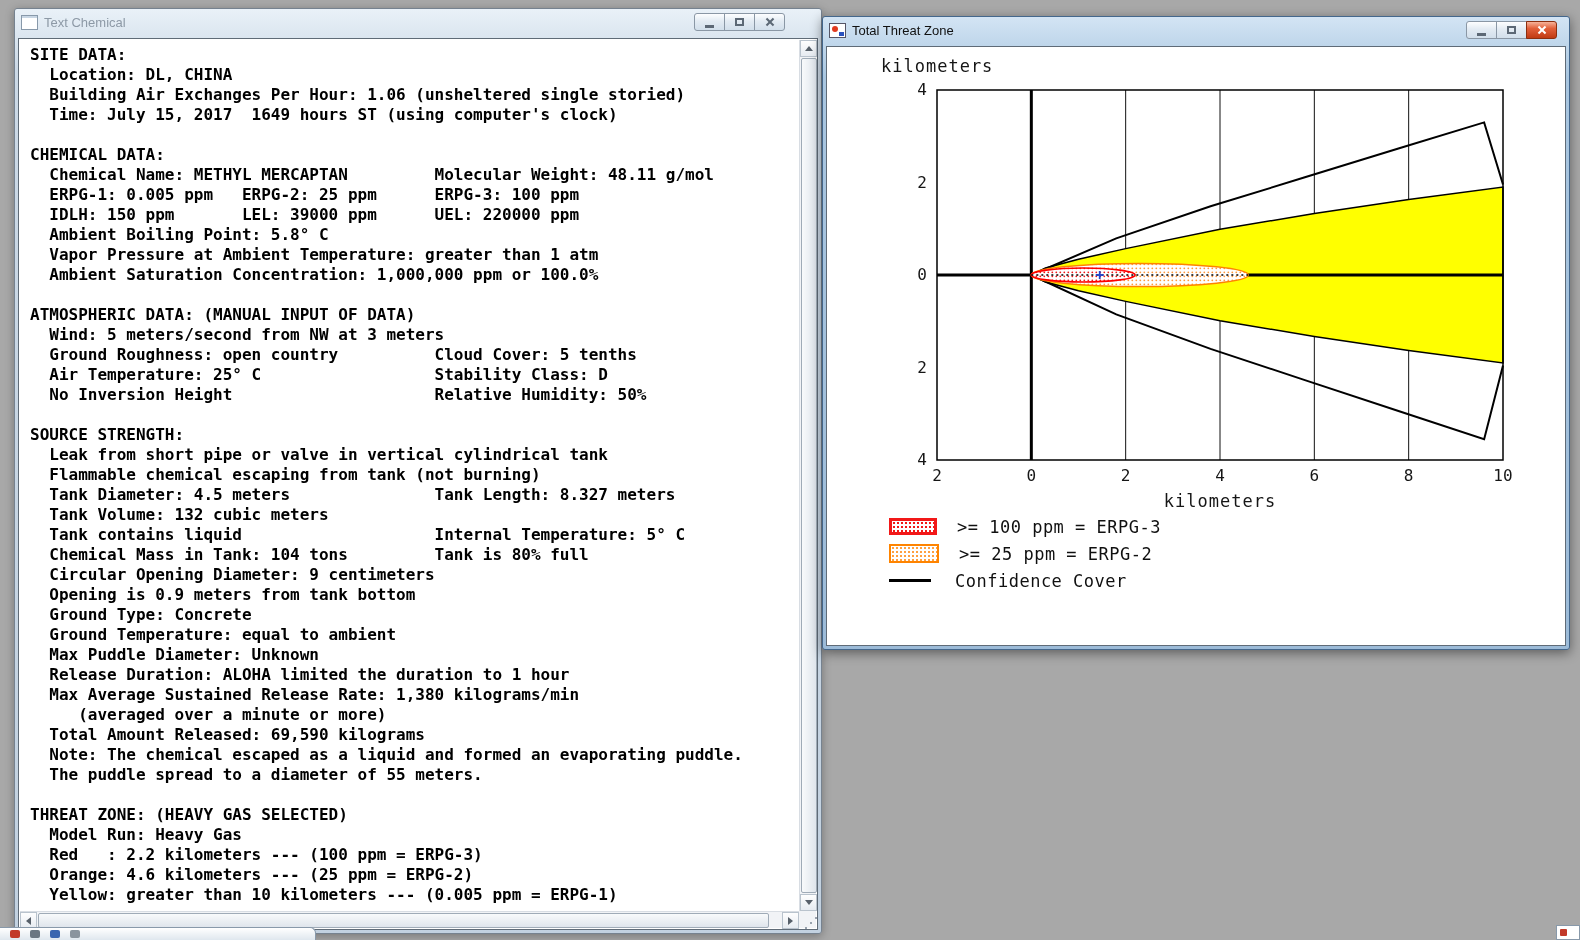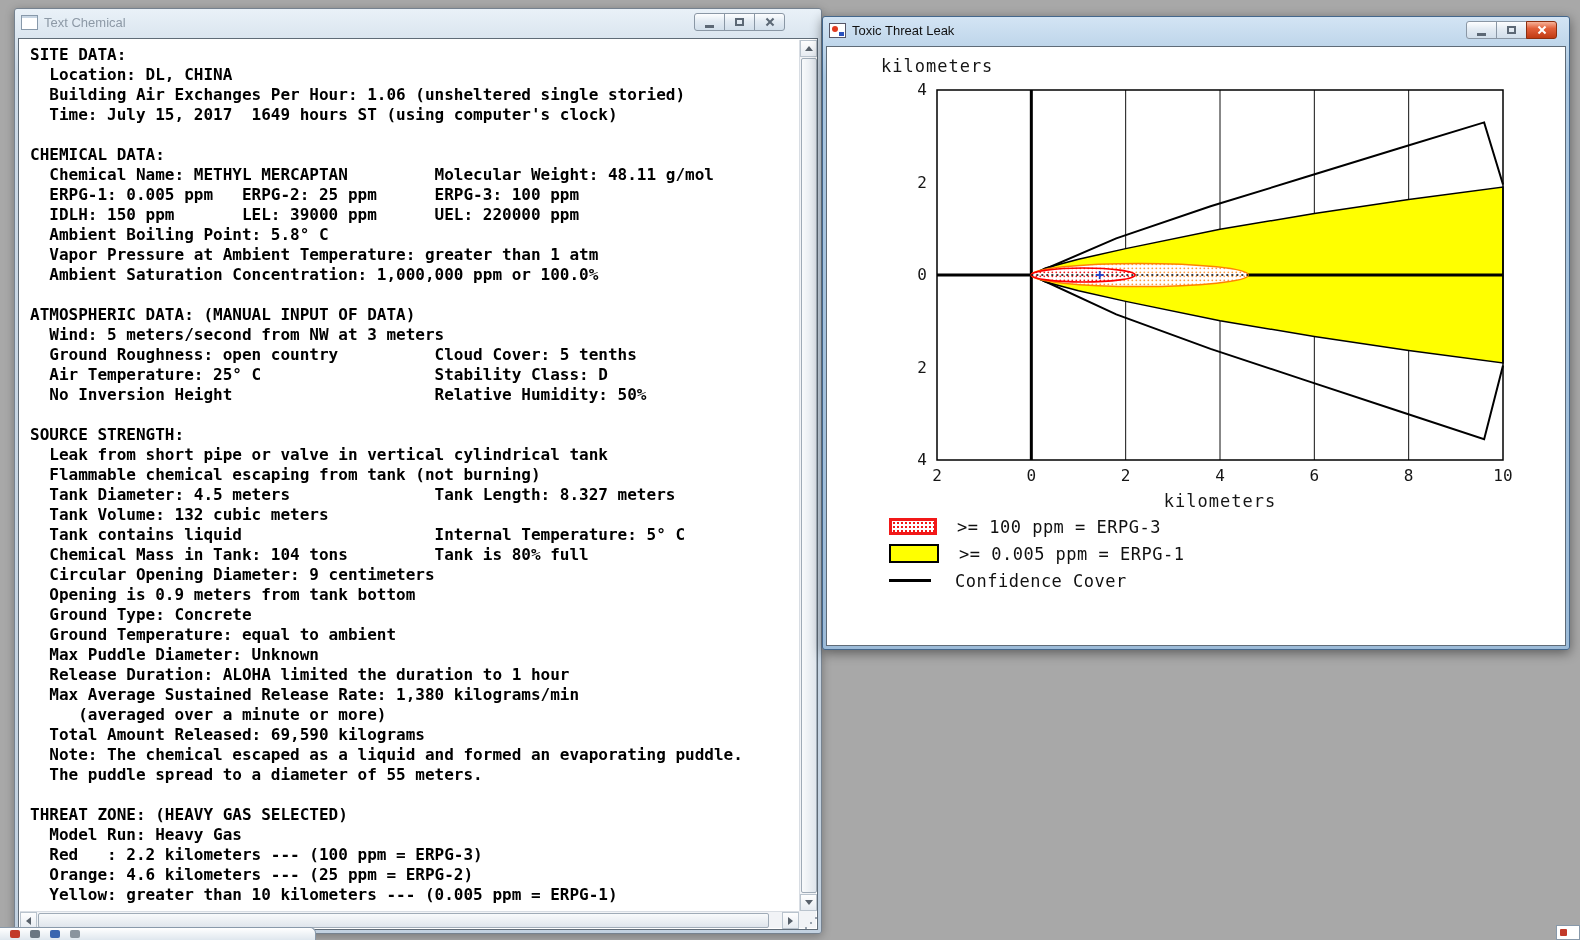--- a/index.html
+++ b/index.html
@@ -183,21 +183,21 @@
     </div>
     <div class="corner">
         <span class="grip"></span>
       </div>
   </div>
 </div>
 
 <div class="win" id="toxic-window">
   <div class="titlebar">
     <span class="app-icon"></span>
-    <span class="title">Toxic Threat Leak</span>
+    <span class="title">Total Threat Zone</span>
     <span class="cap-buttons">
       <span class="cbtn">
           <span class="i-min"></span>
         </span>
       <span class="cbtn">
           <span class="i-max"></span>
         </span>
       <span class="cbtn close-active">
           <span class="i-close"></span>
         </span>
@@ -245,22 +245,22 @@
         <text x="100" y="418" text-anchor="end" class="tick">4</text>
         <text x="393" y="460" text-anchor="middle" class="axis-label">kilometers</text>
         <text x="54" y="25" class="axis-label">kilometers</text>
       </svg>
     <div id="tz-legend">
         <div class="legend-row">
           <span class="swatch sw-red"></span>
           <span class="legend-text">&gt;= 100 ppm = ERPG-3</span>
         </div>
         <div class="legend-row">
-          <span class="swatch sw-yellow"></span>
-          <span class="legend-text">&gt;= 0.005 ppm = ERPG-1</span>
+          <span class="swatch sw-orange"></span>
+          <span class="legend-text">&gt;= 25 ppm = ERPG-2</span>
         </div>
         <div class="legend-row">
           <span class="swatch sw-line"></span>
           <span class="legend-text">Confidence Cover</span>
         </div>
       </div>
   </div>
 </div>
 
 <div id="ime-bar">

